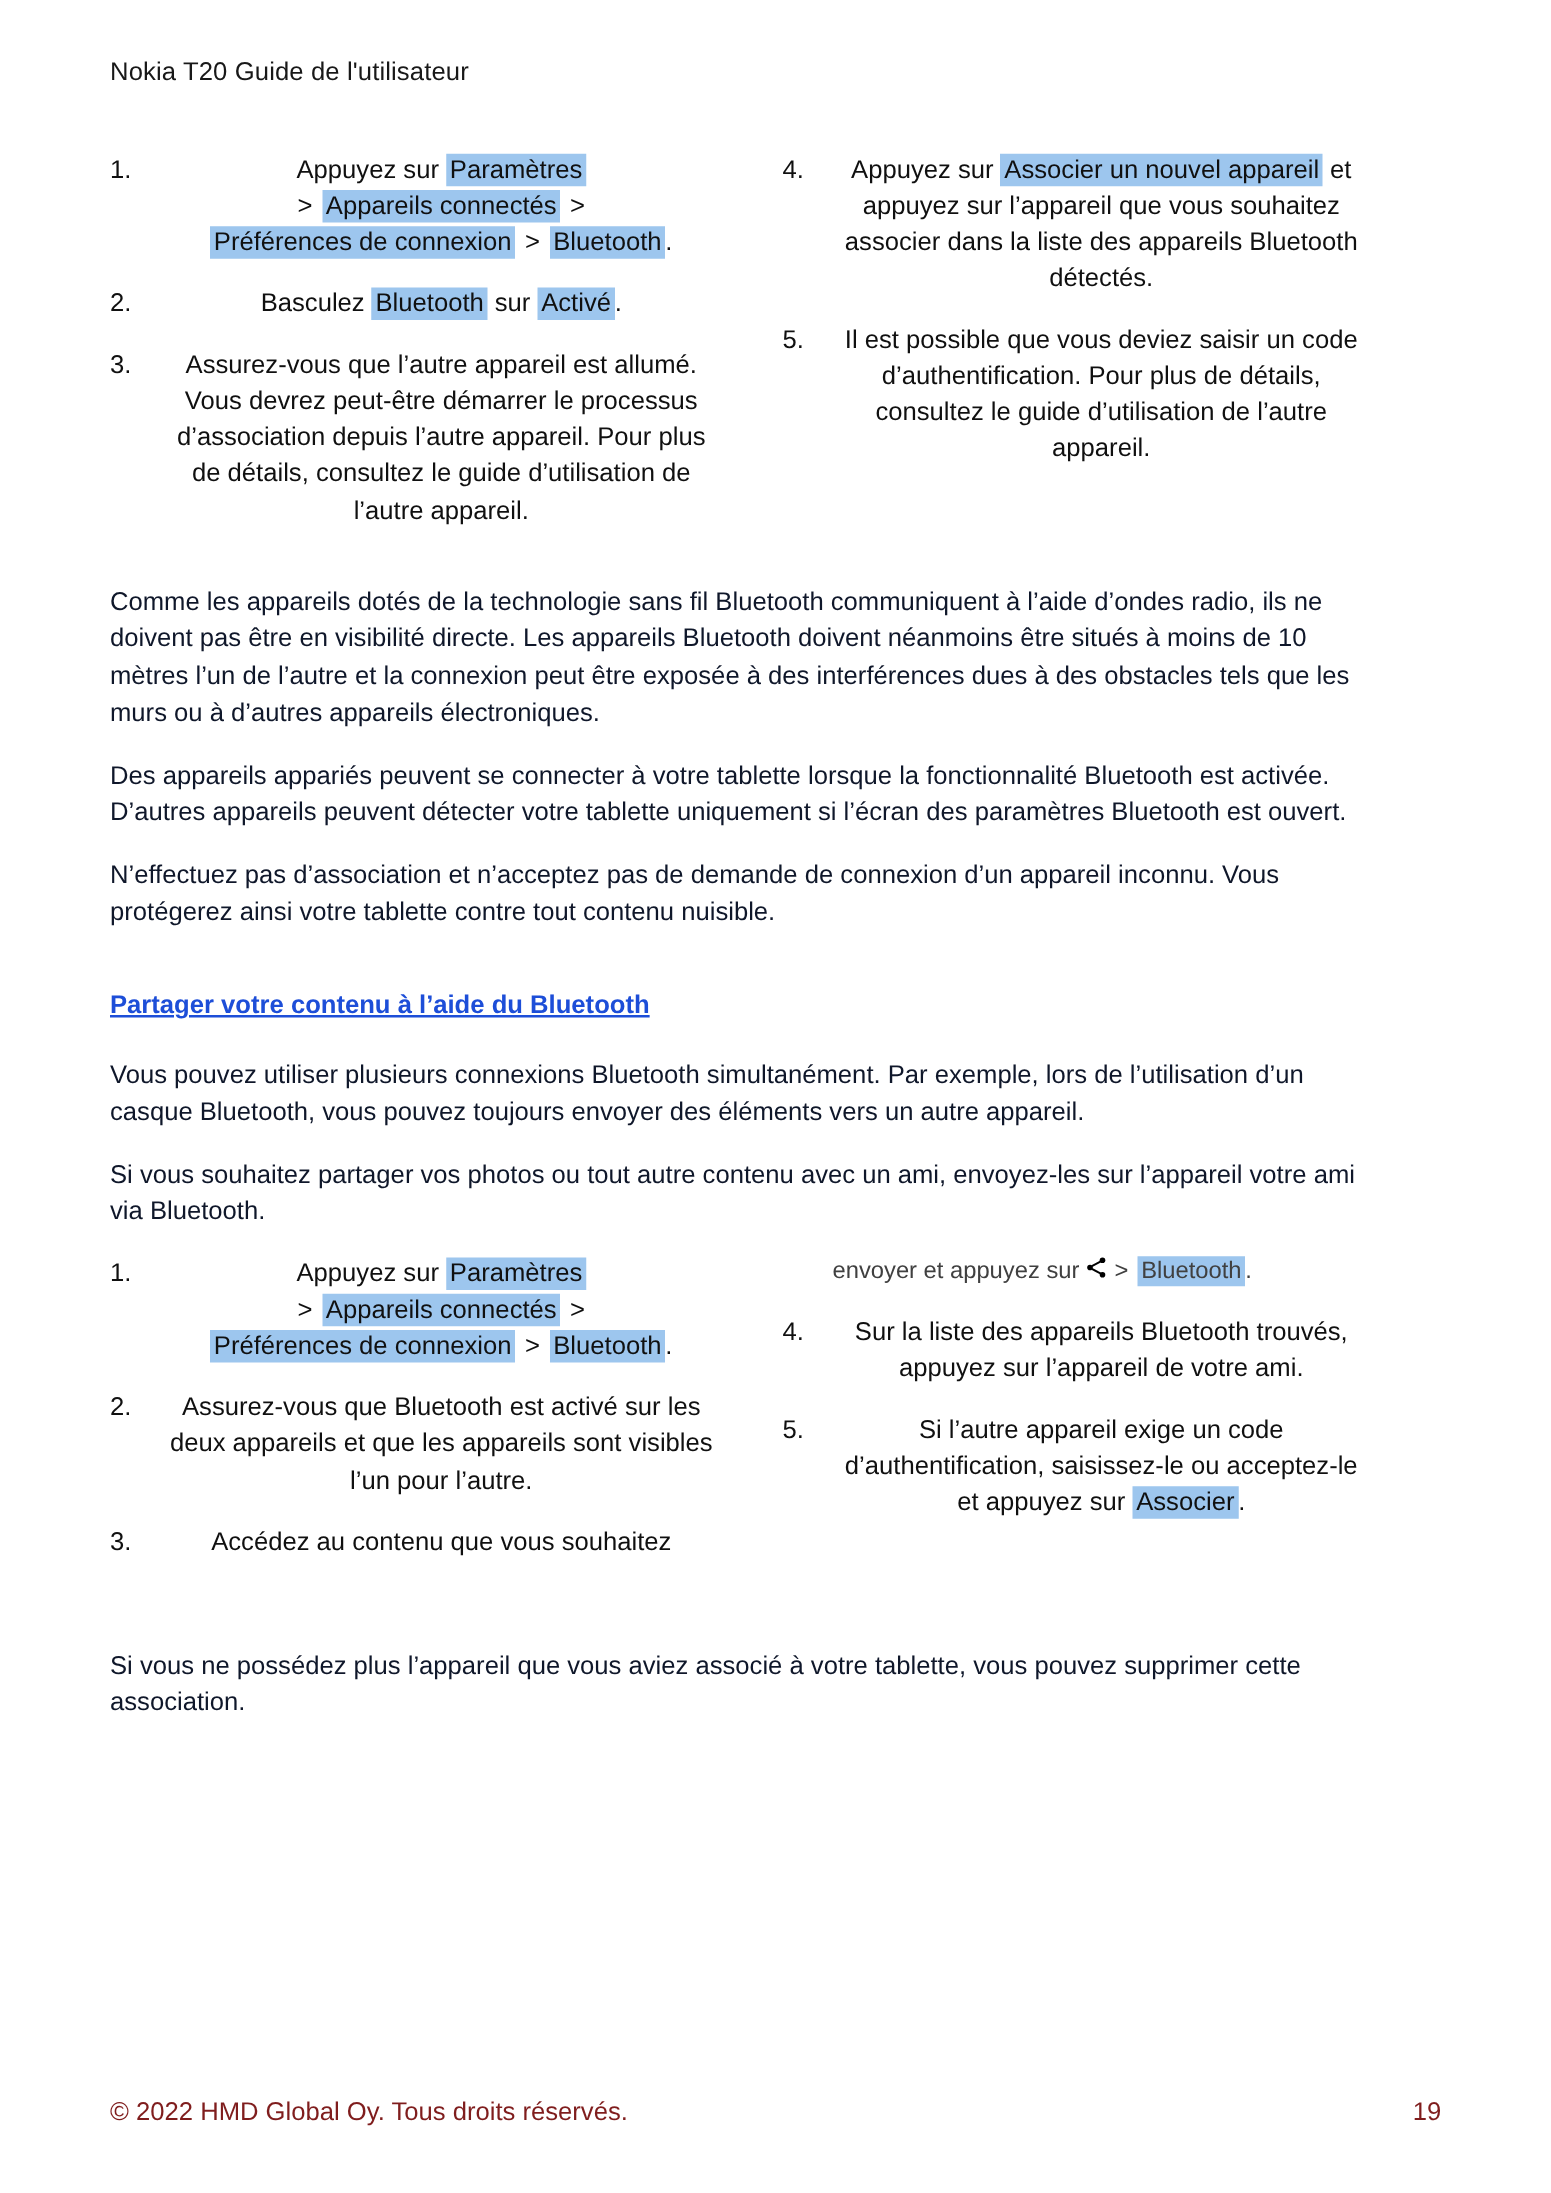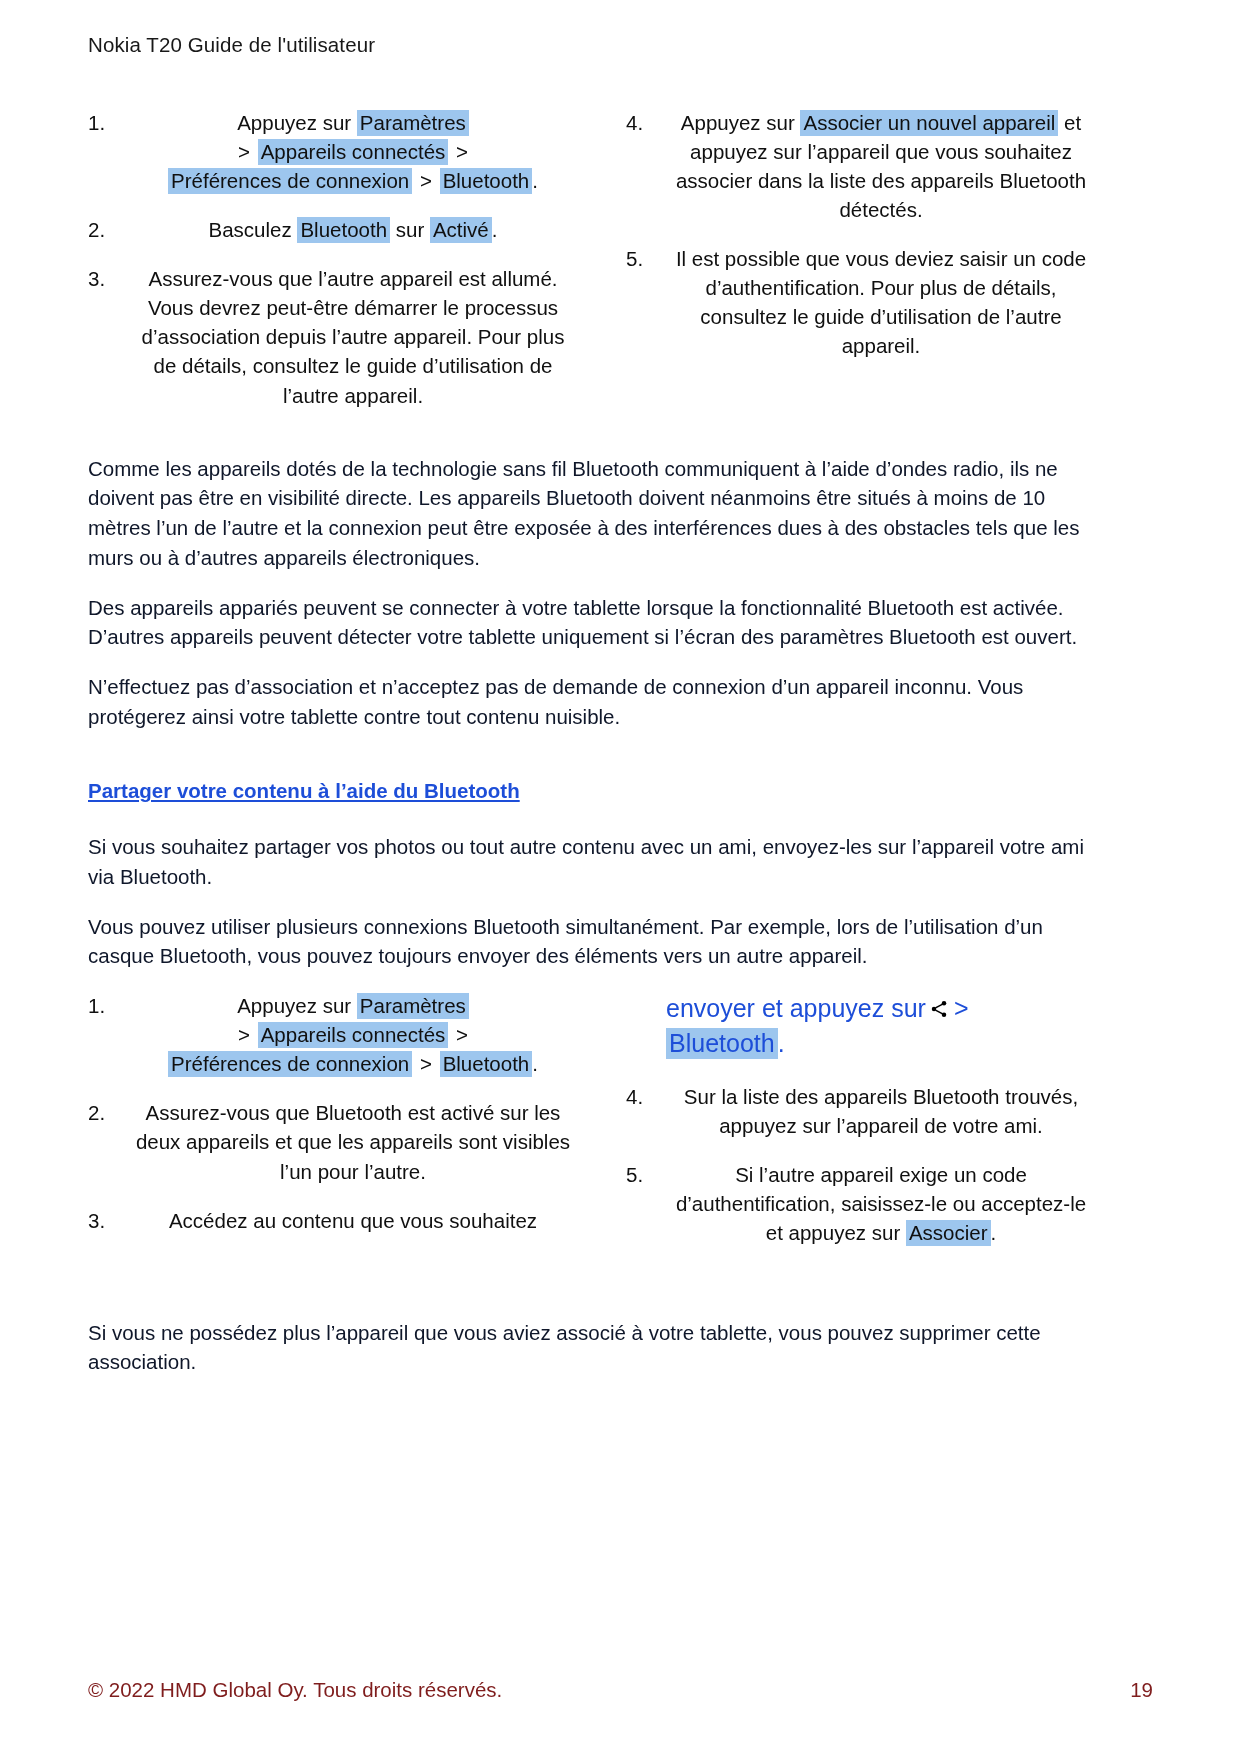--- a/index.html
+++ b/index.html
@@ -14,21 +14,21 @@
     color: #000000;
     position: relative;
     overflow: hidden;
   }
   .page {
     position: absolute;
     left: 0; top: 0;
     width: 1241px;
     height: 1754px;
     box-sizing: border-box;
-    padding: 31px 88px 40px 88px;
+    padding: 44px 88px 40px 88px;
   }
   .doc-header {
     font-size: 20.5px;
     line-height: 1.4;
     letter-spacing: 0.1px;
     color: #181818;
     margin: 0 0 48px 0;
   }
   
   .cols {
@@ -64,23 +64,23 @@
     top: 0;
     width: 32px;
     text-align: left;
     font-size: 20.5px;
     color: #101010;
   }
   .li-body { display: block; text-align: center; }
 
   
   .cont-line {
-    font-size: 25px;
+    font-size: 19px;
     line-height: 1.42;
-    color: #1d4ed8;
+    color: #404040;
     padding-left: 40px;
     margin: 0 0 20px 0;
   }
 
   .hl {
     background: #9dc6ee;
     padding: 1px 3px 2px 3px;
     box-decoration-break: clone;
     -webkit-box-decoration-break: clone;
   }
@@ -192,22 +192,22 @@
   <div class="block-gap-lg"></div>
 
   <p class="body">Comme les appareils dotés de la technologie sans fil Bluetooth communiquent à l’aide d’ondes radio, ils ne doivent pas être en visibilité directe. Les appareils Bluetooth doivent néanmoins être situés à moins de 10 mètres l’un de l’autre et la connexion peut être exposée à des interférences dues à des obstacles tels que les murs ou à d’autres appareils électroniques.</p>
   <p class="body">Des appareils appariés peuvent se connecter à votre tablette lorsque la fonctionnalité Bluetooth est activée. D’autres appareils peuvent détecter votre tablette uniquement si l’écran des paramètres Bluetooth est ouvert.</p>
   <p class="body">N’effectuez pas d’association et n’acceptez pas de demande de connexion d’un appareil inconnu. Vous protégerez ainsi votre tablette contre tout contenu nuisible.</p>
 
   <div class="block-gap"></div>
 
   <h2 class="section">Partager votre contenu à l’aide du Bluetooth</h2>
 
+  <p class="body">Vous pouvez utiliser plusieurs connexions Bluetooth simultanément. Par exemple, lors de l’utilisation d’un casque Bluetooth, vous pouvez toujours envoyer des éléments vers un autre appareil.</p>
   <p class="body">Si vous souhaitez partager vos photos ou tout autre contenu avec un ami, envoyez-les sur l’appareil votre ami via Bluetooth.</p>
-  <p class="body">Vous pouvez utiliser plusieurs connexions Bluetooth simultanément. Par exemple, lors de l’utilisation d’un casque Bluetooth, vous pouvez toujours envoyer des éléments vers un autre appareil.</p>
 
   <div class="cols">
 
     <div class="col col-left">
       <ol class="steps">
 
         <li>
           <span class="num">1.</span>
           <span class="li-body"><span>Appuyez sur</span>
             <span class="hl">Paramètres</span><br>

